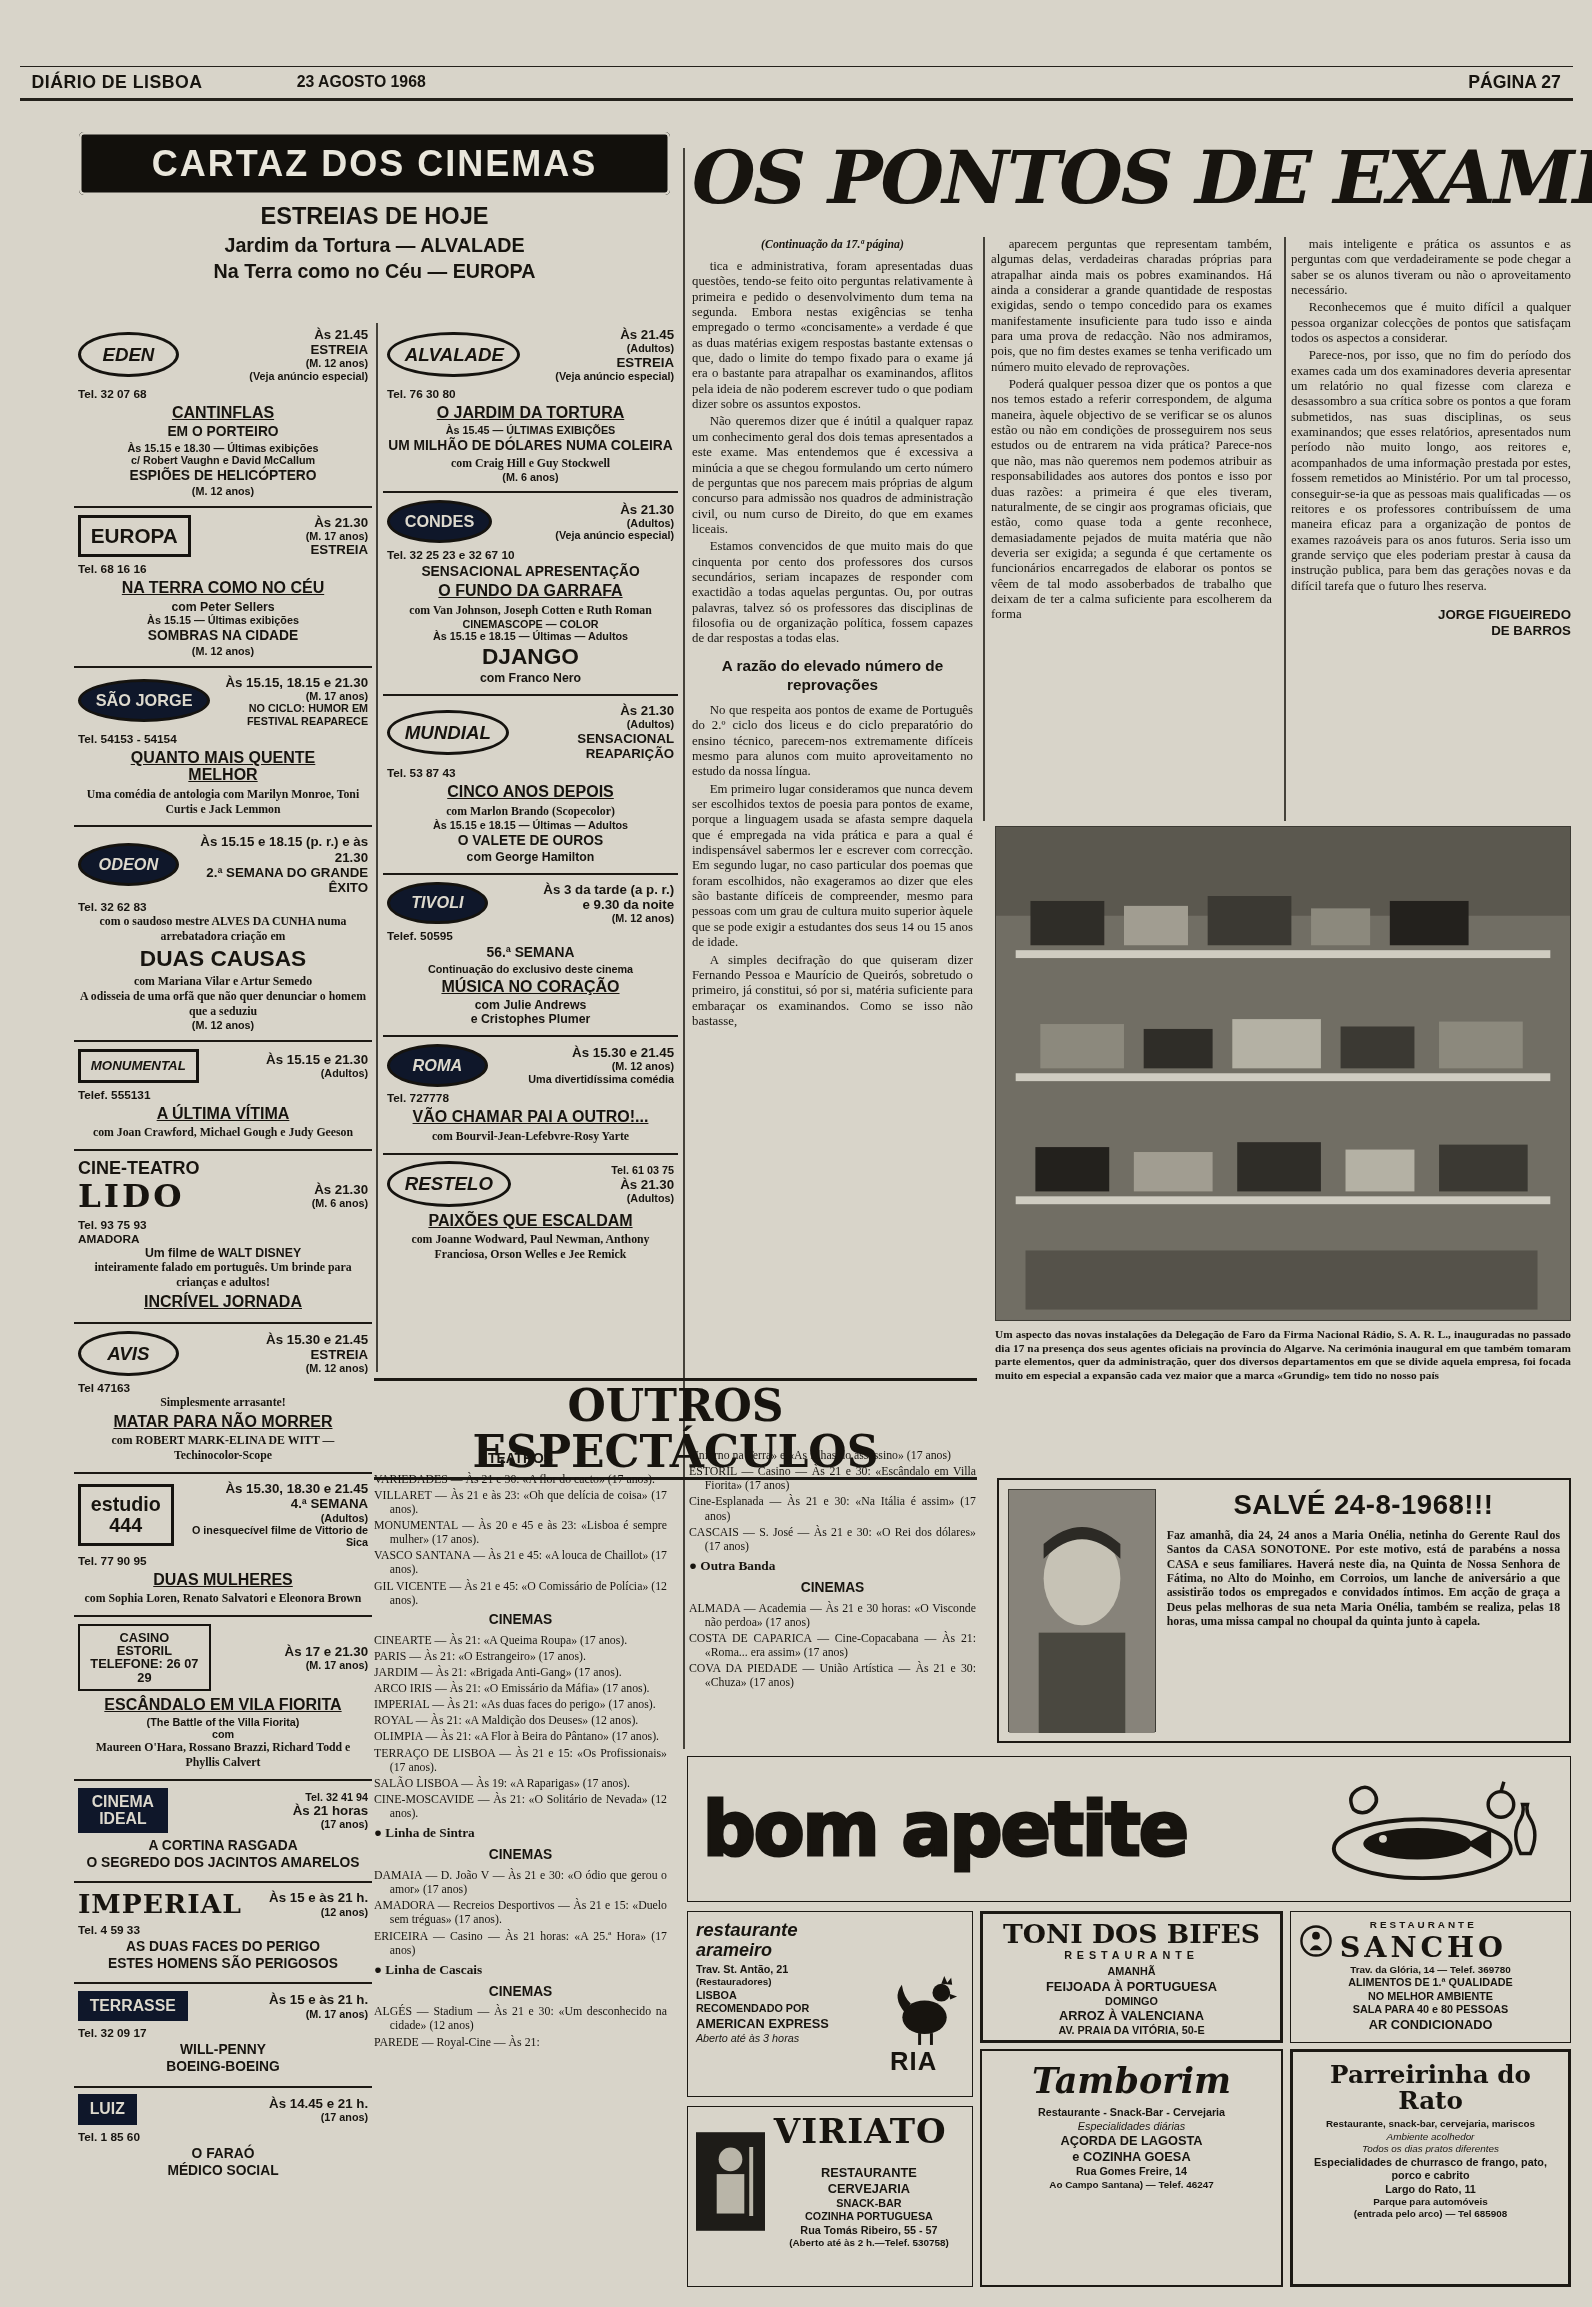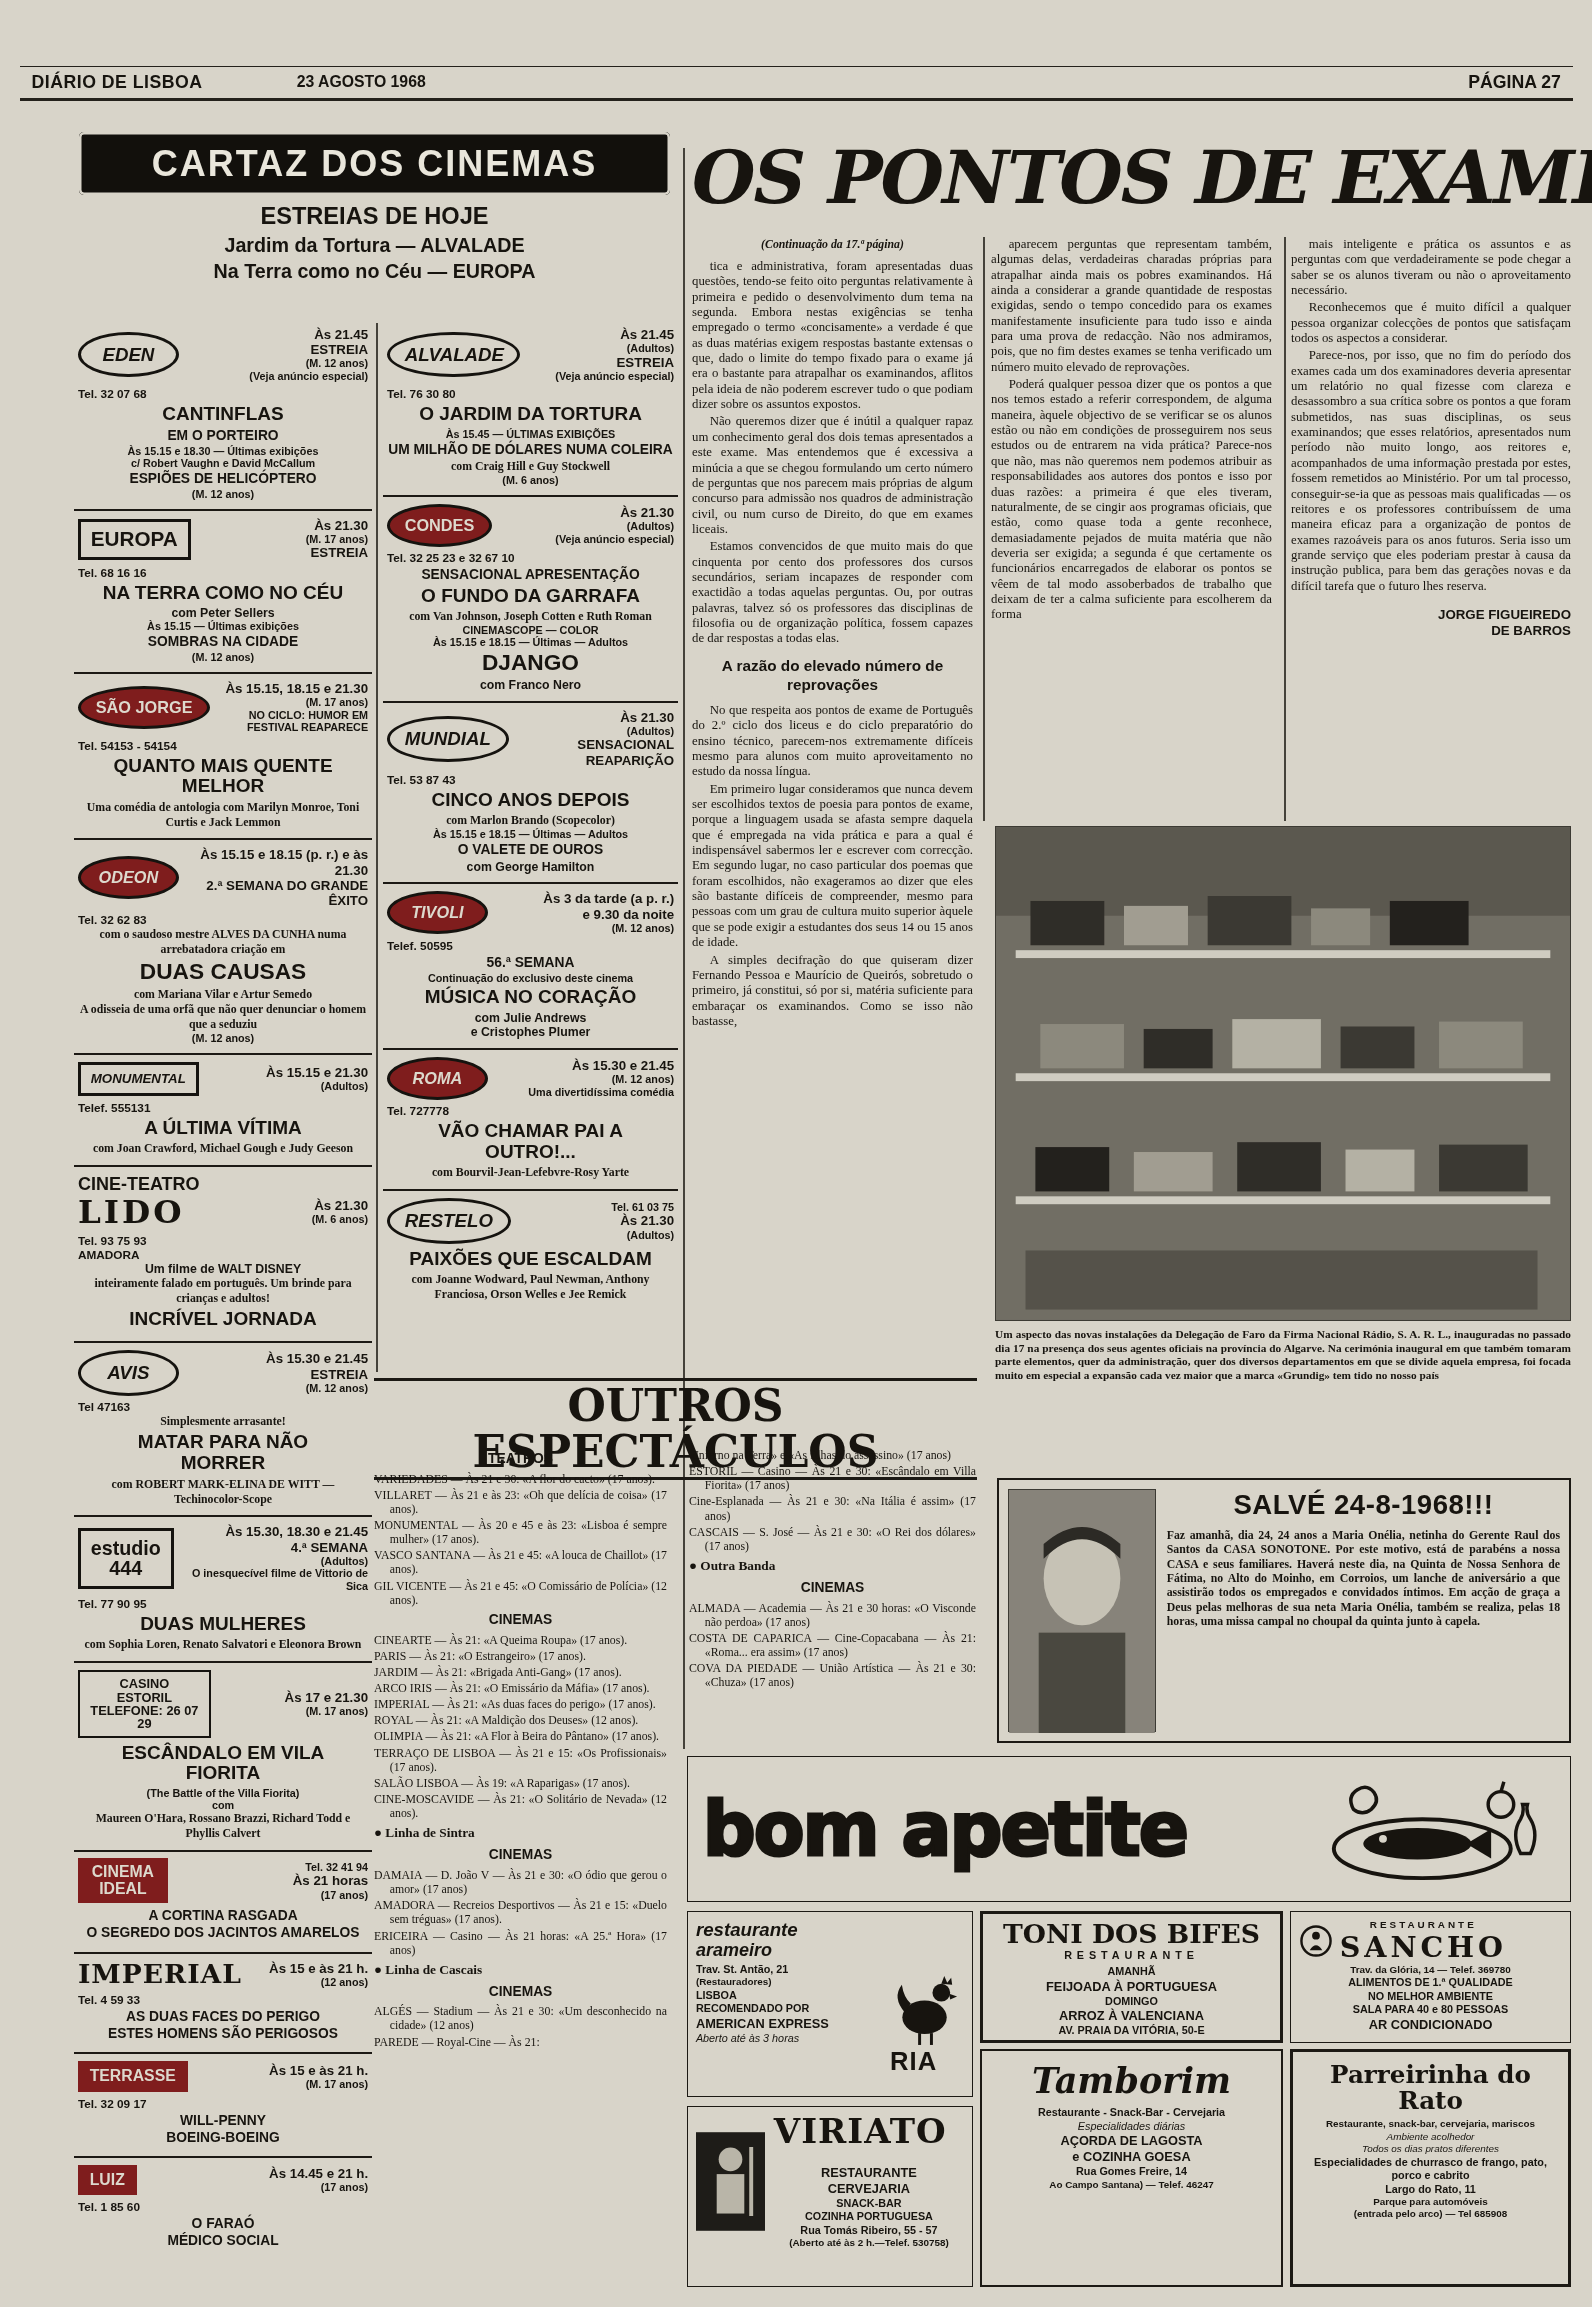--- a/index.html
+++ b/index.html
@@ -35,40 +35,40 @@
   #cin1 { left:74px; top:320px; width:298px; height:1968px; }
   #cin2 { left:383px; top:320px; width:295px; height:1052px; }
   .ad { padding:6.9px 3.9px 8.9px; }
   .ad + .ad { border-top:2px solid #1c1914; }
   .ad-above { font-family:"Liberation Sans",sans-serif; font-weight:bold; font-size:18px; }
   .ad-above:empty { display:none; }
   .ad-top { display:flex; align-items:center; gap:7.9px; }
   .logo { flex:0 0 auto; max-width:133px; font-family:"Liberation Sans",sans-serif; font-weight:bold;
     white-space:pre-line; text-align:center; line-height:1.05; }
   .logo.oval { border:3px solid #15130f; border-radius:50%; padding:9.9px 14.8px; font-size:18.7px; min-width:101px; }
-  .logo.dark { background:#7f1d1d; color:#ddd9cd; }
+  .logo.dark { background:#0f172a; color:#ddd9cd; }
   .logo.oval.dark { border-color:#15130f; font-size:16.3px; }
   .logo.it { font-style:italic; }
   .logo.box { border:3px solid #15130f; padding:6.9px 9.9px; font-size:20.7px; }
   .logo.sm { font-size:13.3px; }
   .logo.two { font-size:19.7px; }
   .logo.cas { border:2.5px solid #15130f; padding:4.9px 6.9px; font-size:12.8px; }
   .logo.plain { font-size:32.5px; font-family:"DejaVu Serif",serif; letter-spacing:3px; }
   .logo.imp { font-size:26.6px; font-family:"DejaVu Serif",serif; letter-spacing:1px; }
   .logo.dark.sm { padding:6.9px 11.8px; font-size:15.8px; }
   .logo.dark.two { padding:5.9px 13.8px; font-size:15.8px; }
   .ad-head { flex:1 1 auto; text-align:right; font-family:"Liberation Sans",sans-serif; }
   .hl { font-weight:bold; }
   .hl.hn { font-size:13.3px; line-height:1.15; }
   .hl.hs { font-size:10.8px; line-height:1.15; }
   .ad-body { margin-top:4.9px; text-align:center; font-family:"Liberation Sans",sans-serif; }
   .bl { font-weight:bold; }
   .bl.tel { text-align:left; font-size:11.8px; }
   .bl.t1 { font-size:22.7px; line-height:1.05; margin:3px 0; }
-  .bl.t2 { font-size:19px; line-height:1.08; margin:3px 16px; }
+  .bl.t2 { font-size:16px; line-height:1.08; margin:3px 16px;text-decoration:underline; }
   .bl.t3 { font-size:13.8px; line-height:1.1; margin:2px 0; }
   .bl.n  { font-size:12.3px; }
   .bl.s  { font-size:10.8px; }
   .bl.d  { font-family:"Liberation Serif",serif; font-size:11.8px; }
 
   
   .headline { position:absolute; left:692px; top:139px; width:882px; height:89px;
     font-family:"DejaVu Serif","Liberation Serif",serif; font-style:italic; font-weight:bold;
     font-size:73px; letter-spacing:-2px; white-space:nowrap; line-height:1.05; }
   .artcol { position:absolute; overflow:hidden; font-size:12.8px; line-height:1.2; text-align:justify; }

